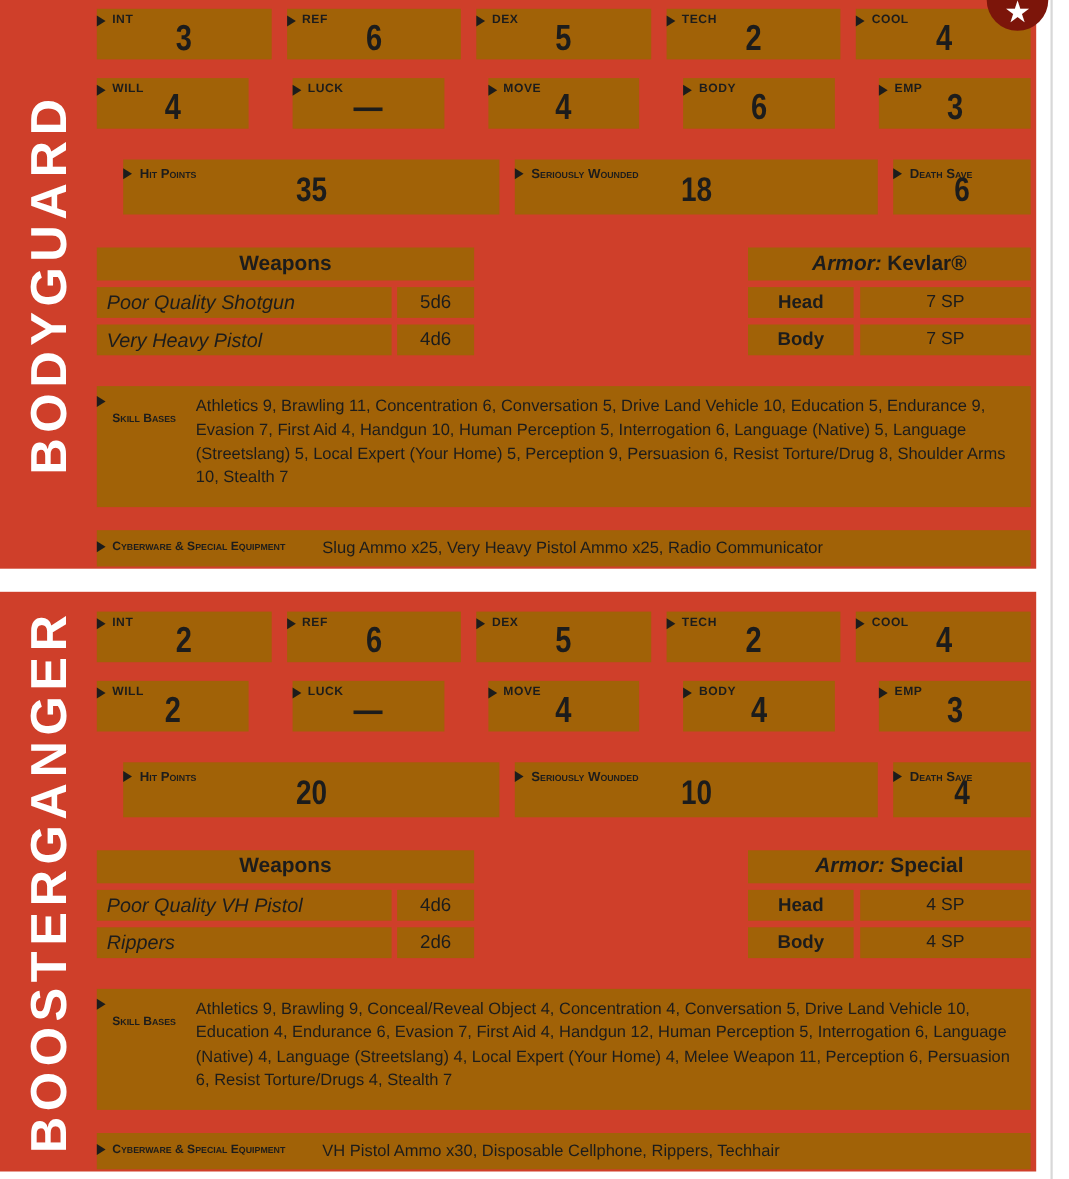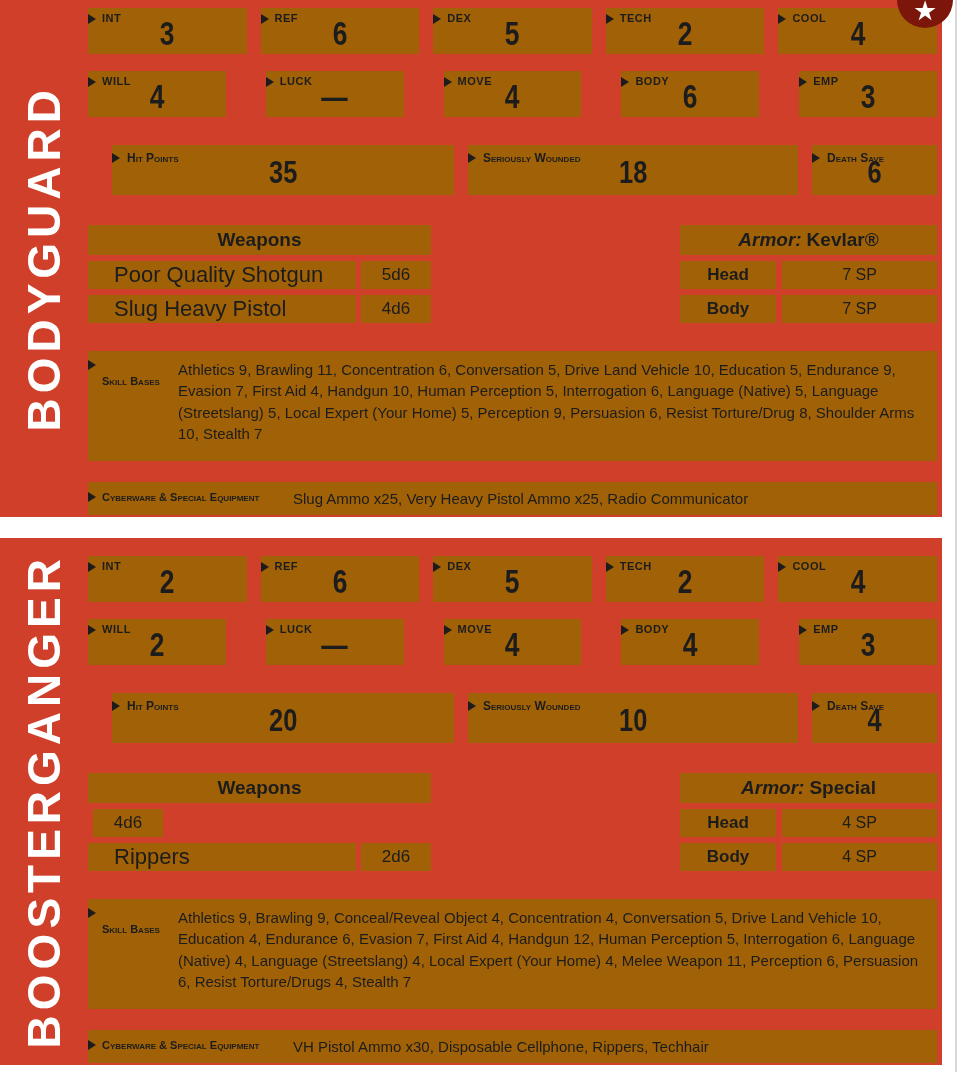--- a/index.html
+++ b/index.html
@@ -34,21 +34,21 @@
   .derived-label { position:absolute; left:15px; top:6px; font-variant:small-caps;
     font-weight:700; font-size:12px; white-space:nowrap; }
   .derived-value { font-size:31px; font-weight:700; transform:scaleX(.82); padding-top:6px; }
   .tables-row { display:flex; justify-content:space-between; margin-top:30px; }
   .weapons { width:343px; }
   .armor { width:257px; }
   .thead { height:30px; display:flex; align-items:center; justify-content:center;
     font-weight:700; font-size:19px; margin-bottom:6px; }
   .armor-head span:first-child { margin-right:5px;font-style:italic; }
   .trow { display:flex; margin-bottom:6px; }
-  .wname { flex:1; height:28px; display:flex; align-items:center; padding-left:26px; font-size:22px; }
+  .wname { flex:1; height:28px; display:flex; align-items:center; padding-left:9px; font-size:18px;font-style:italic; }
   .wdmg { width:70px; margin-left:5px; height:28px; display:flex; align-items:center;
     justify-content:center; font-size:17px; }
   .aloc { width:96px; height:28px; display:flex; align-items:center; justify-content:center;
     font-weight:700; font-size:17px; }
   .asp { flex:1; margin-left:6px; height:28px; display:flex; align-items:center;
     justify-content:center; font-size:16px; }
   .sc-label { position:absolute; left:14px; top:24px; font-variant:small-caps;
     font-weight:700; font-size:11px; white-space:nowrap; }
   .skills-box { margin-top:22px; min-height:110px; padding:8px 12px 10px 0; }
   .skills-box .marker { top:9px; }
@@ -149,21 +149,21 @@
       </div>
 
       <div class="tables-row">
         <div class="weapons">
           <div class="box thead">Weapons</div>
           <div class="trow">
             <div class="box wname">Poor Quality Shotgun</div>
             <div class="box wdmg">5d6</div>
           </div>
           <div class="trow">
-            <div class="box wname">Slug Heavy Pistol</div>
+            <div class="box wname">Very Heavy Pistol</div>
             <div class="box wdmg">4d6</div>
           </div>
         </div>
         <div class="armor">
           <div class="box thead armor-head">
             <span>Armor:</span>
             <span>Kevlar®</span>
           </div>
           <div class="trow">
             <div class="box aloc">Head</div>
@@ -268,20 +268,21 @@
           <span class="marker"></span>
           <span class="derived-label">Death Save</span>
           <span class="derived-value">4</span>
         </div>
       </div>
 
       <div class="tables-row">
         <div class="weapons">
           <div class="box thead">Weapons</div>
           <div class="trow">
+            <div class="box wname">Poor Quality VH Pistol</div>
             <div class="box wdmg">4d6</div>
           </div>
           <div class="trow">
             <div class="box wname">Rippers</div>
             <div class="box wdmg">2d6</div>
           </div>
         </div>
         <div class="armor">
           <div class="box thead armor-head">
             <span>Armor:</span>

